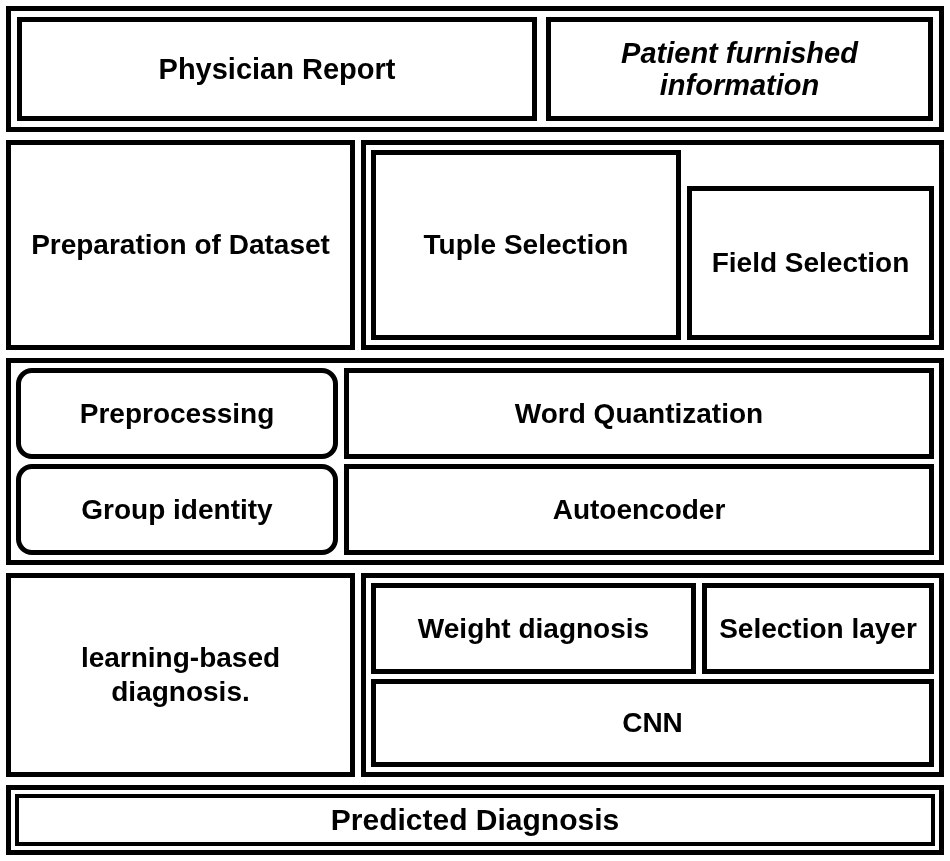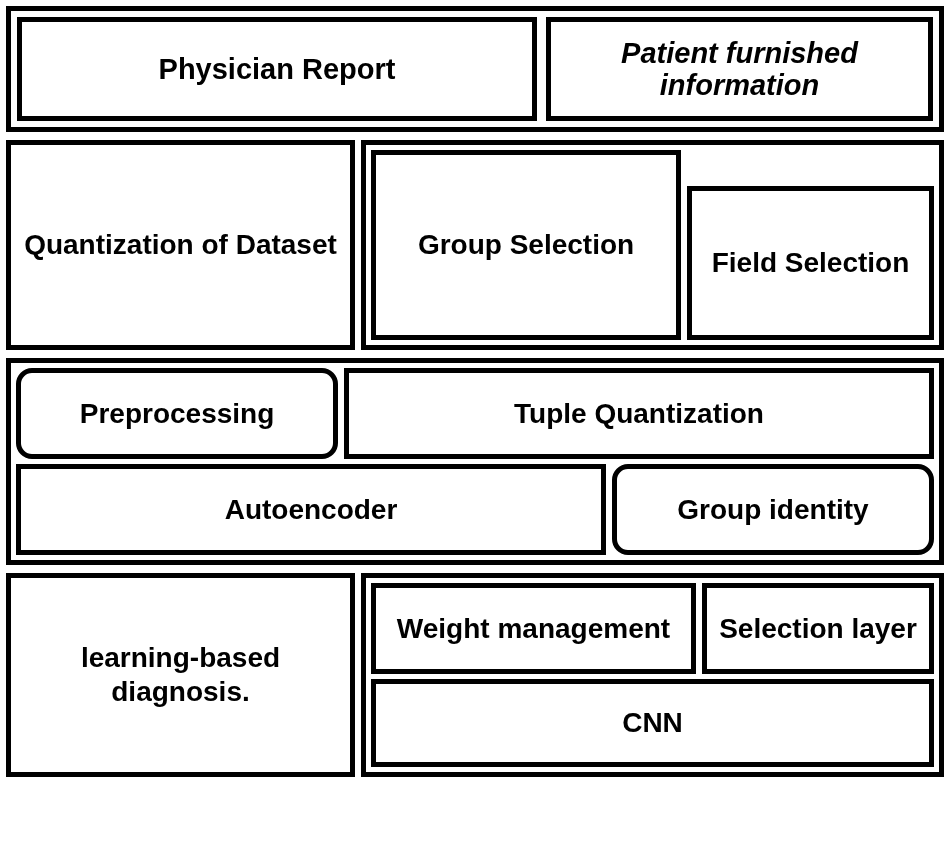--- a/index.html
+++ b/index.html
@@ -129,49 +129,52 @@
 <body>
 
 <div id="diagram">
 
   <div class="row-sources">
     <div class="cell src-physician">Physician Report</div>
     <div class="cell src-patient">Patient furnished information</div>
   </div>
 
   <div class="stage row-prep">
-    <div class="stage-title">Quantization of Dataset</div>
+    <div class="stage-title">Preparation of Dataset</div>
     <div class="stage-body">
       <div class="sub-row">
-        <div class="cell c-left">Group Selection</div>
+        <div class="cell c-left">Tuple Selection</div>
         <div class="cell c-right">Field Selection</div>
       </div>
     </div>
   </div>
 
   <div class="stage row-relatedness">
     <div class="stage-body">
       <div class="sub-row">
         <div class="cell c-left">Preprocessing</div>
-        <div class="cell c-right">Tuple Quantization</div>
+        <div class="cell c-right">Word Quantization</div>
       </div>
       <div class="sub-row">
+        <div class="cell c-left">Group identity</div>
         <div class="cell c-right">Autoencoder</div>
-        <div class="cell c-left">Group identity</div>
       </div>
     </div>
   </div>
 
   <div class="stage row-diagnosis">
     <div class="stage-title">learning-based diagnosis.</div>
     <div class="stage-body">
       <div class="sub-row sub-row-top">
-        <div class="cell c-left">Weight management</div>
+        <div class="cell c-left">Weight diagnosis</div>
         <div class="cell c-right">Selection layer</div>
       </div>
       <div class="sub-row sub-row-cnn">
         <div class="cell c-full">CNN</div>
       </div>
     </div>
   </div>
 
+  <div class="row-output">
+    <div class="cell">Predicted Diagnosis</div>
+  </div>
 
 </div>
 
 </body></html>

